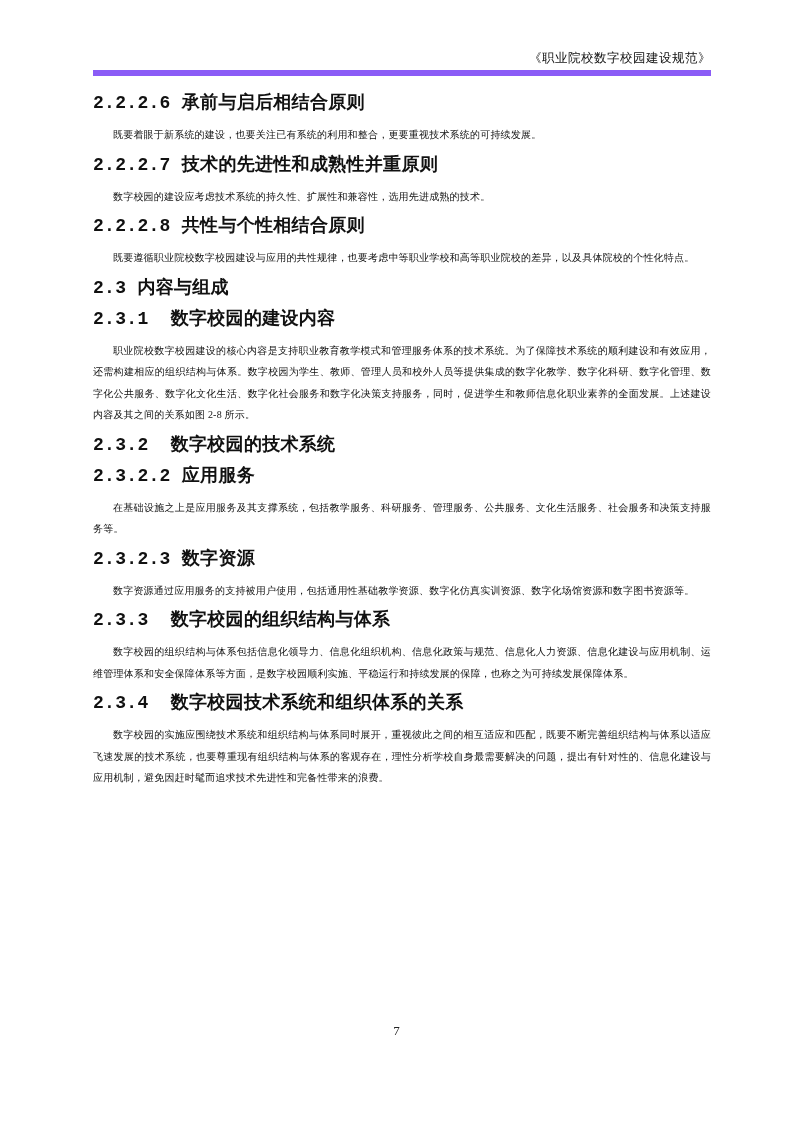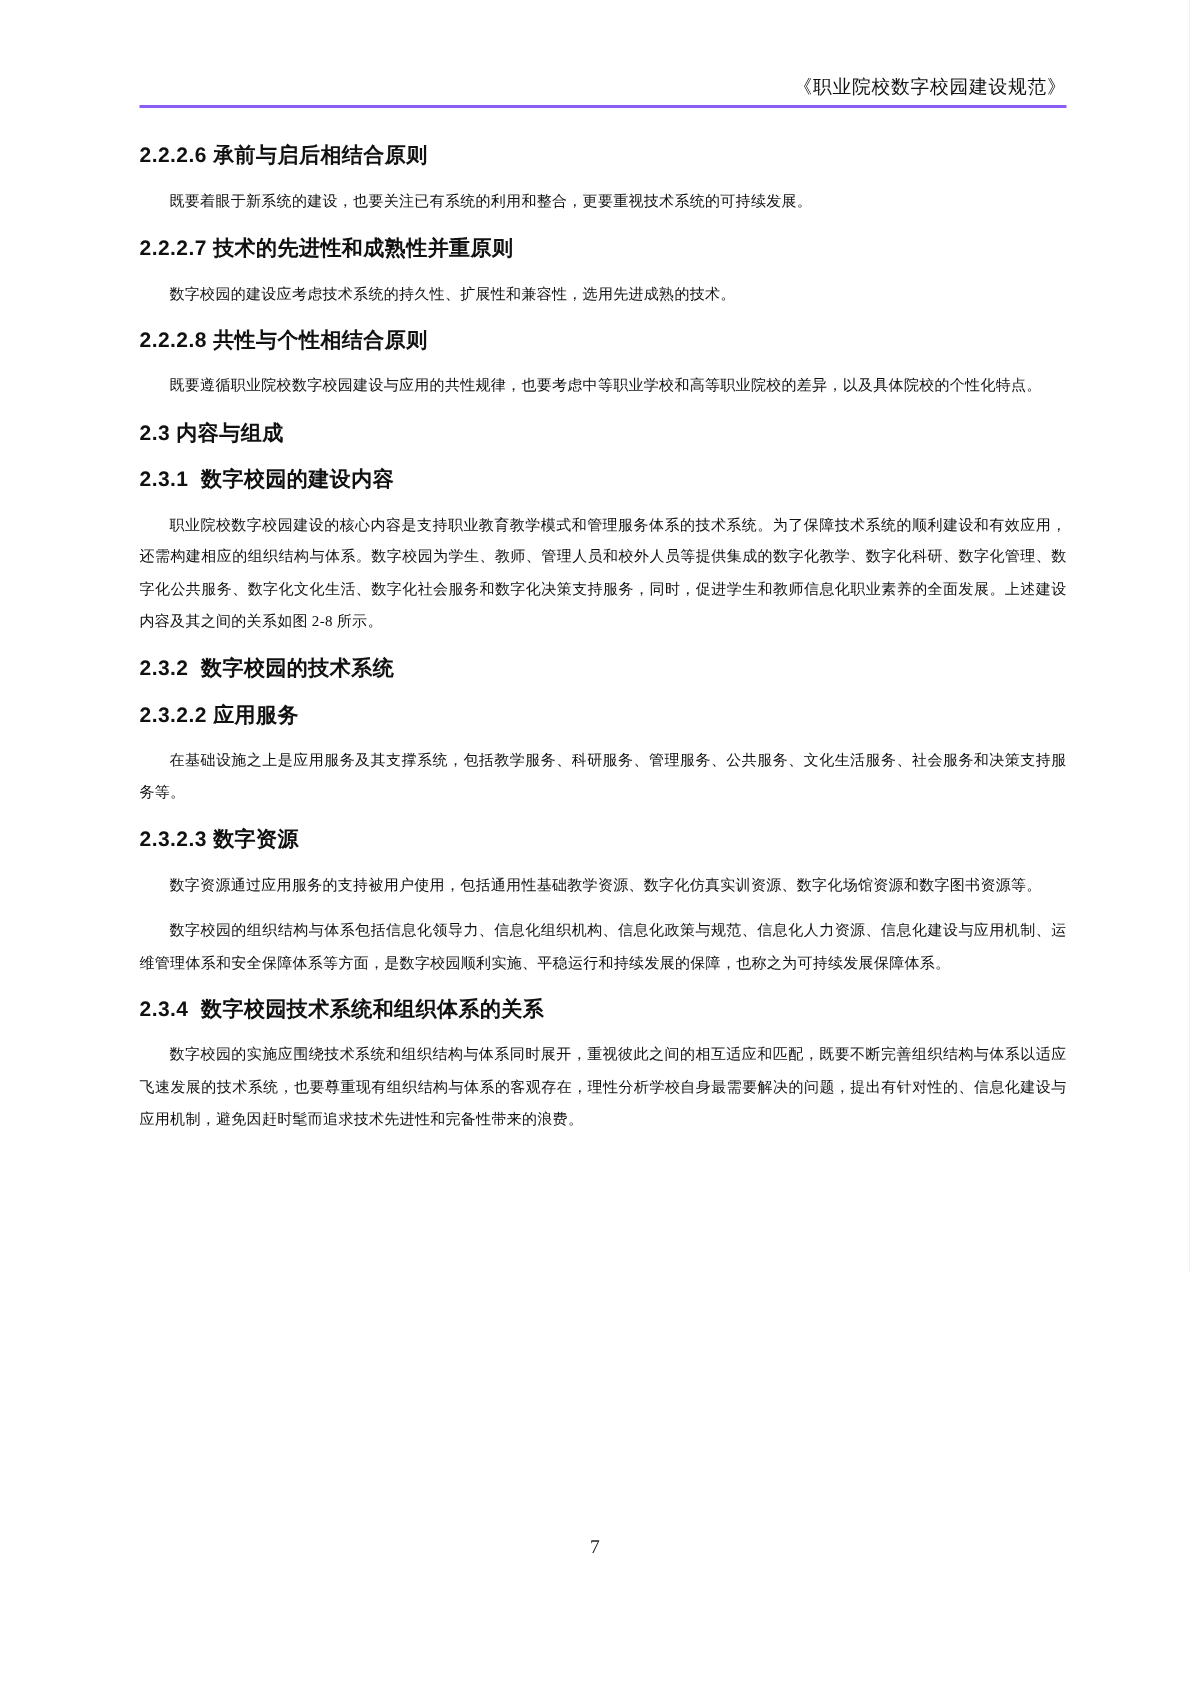--- a/index.html
+++ b/index.html
@@ -16,34 +16,34 @@
   }
   .header {
     position: absolute;
     left: 93px;
     right: 82px;
     top: 50px;
     text-align: right;
     font-size: 12.5px;
     line-height: 17px;
     padding-bottom: 3px;
-    border-bottom: 2px solid #8b5cf6;
+    border-bottom: 6px solid #8b5cf6;
     letter-spacing: 0.5px;
   }
   .content {
     position: absolute;
     left: 93px;
     width: 618px;
     top: 84px;
   }
   .block { color: #111111; }
   .h2, .h3, .h4 {
-    font-family: Liberation Sans, sans-serif;
+    font-family: Liberation Mono, monospace;
     font-weight: 700;
-    font-size: 14px;
+    font-size: 18px;
     line-height: 21px;
     margin: 9px 0 10px 0;
     white-space: pre-wrap;
     letter-spacing: 0.3px;
   }
   .p {
     font-size: 10px;
     line-height: 21.5px;
     margin: 0 0 9px 0;
     text-indent: 2em;
@@ -77,20 +77,21 @@
       <div class="block h4">2.2.2.8 共性与个性相结合原则</div>
       <div class="block p">既要遵循职业院校数字校园建设与应用的共性规律，也要考虑中等职业学校和高等职业院校的差异，以及具体院校的个性化特点。</div>
       <div class="block h2">2.3 内容与组成</div>
       <div class="block h3">2.3.1  数字校园的建设内容</div>
       <div class="block p">职业院校数字校园建设的核心内容是支持职业教育教学模式和管理服务体系的技术系统。为了保障技术系统的顺利建设和有效应用，还需构建相应的组织结构与体系。数字校园为学生、教师、管理人员和校外人员等提供集成的数字化教学、数字化科研、数字化管理、数字化公共服务、数字化文化生活、数字化社会服务和数字化决策支持服务，同时，促进学生和教师信息化职业素养的全面发展。上述建设内容及其之间的关系如图 2-8 所示。</div>
       <div class="block h3">2.3.2  数字校园的技术系统</div>
       <div class="block h4">2.3.2.2 应用服务</div>
       <div class="block p">在基础设施之上是应用服务及其支撑系统，包括教学服务、科研服务、管理服务、公共服务、文化生活服务、社会服务和决策支持服务等。</div>
       <div class="block h4">2.3.2.3 数字资源</div>
       <div class="block p">数字资源通过应用服务的支持被用户使用，包括通用性基础教学资源、数字化仿真实训资源、数字化场馆资源和数字图书资源等。</div>
+      <div class="block h3">2.3.3  数字校园的组织结构与体系</div>
       <div class="block p">数字校园的组织结构与体系包括信息化领导力、信息化组织机构、信息化政策与规范、信息化人力资源、信息化建设与应用机制、运维管理体系和安全保障体系等方面，是数字校园顺利实施、平稳运行和持续发展的保障，也称之为可持续发展保障体系。</div>
       <div class="block h3">2.3.4  数字校园技术系统和组织体系的关系</div>
       <div class="block p">数字校园的实施应围绕技术系统和组织结构与体系同时展开，重视彼此之间的相互适应和匹配，既要不断完善组织结构与体系以适应飞速发展的技术系统，也要尊重现有组织结构与体系的客观存在，理性分析学校自身最需要解决的问题，提出有针对性的、信息化建设与应用机制，避免因赶时髦而追求技术先进性和完备性带来的浪费。</div>
     </main>
 
   <div class="footer">
     <span>7</span>
   </div>
 </div>
 

